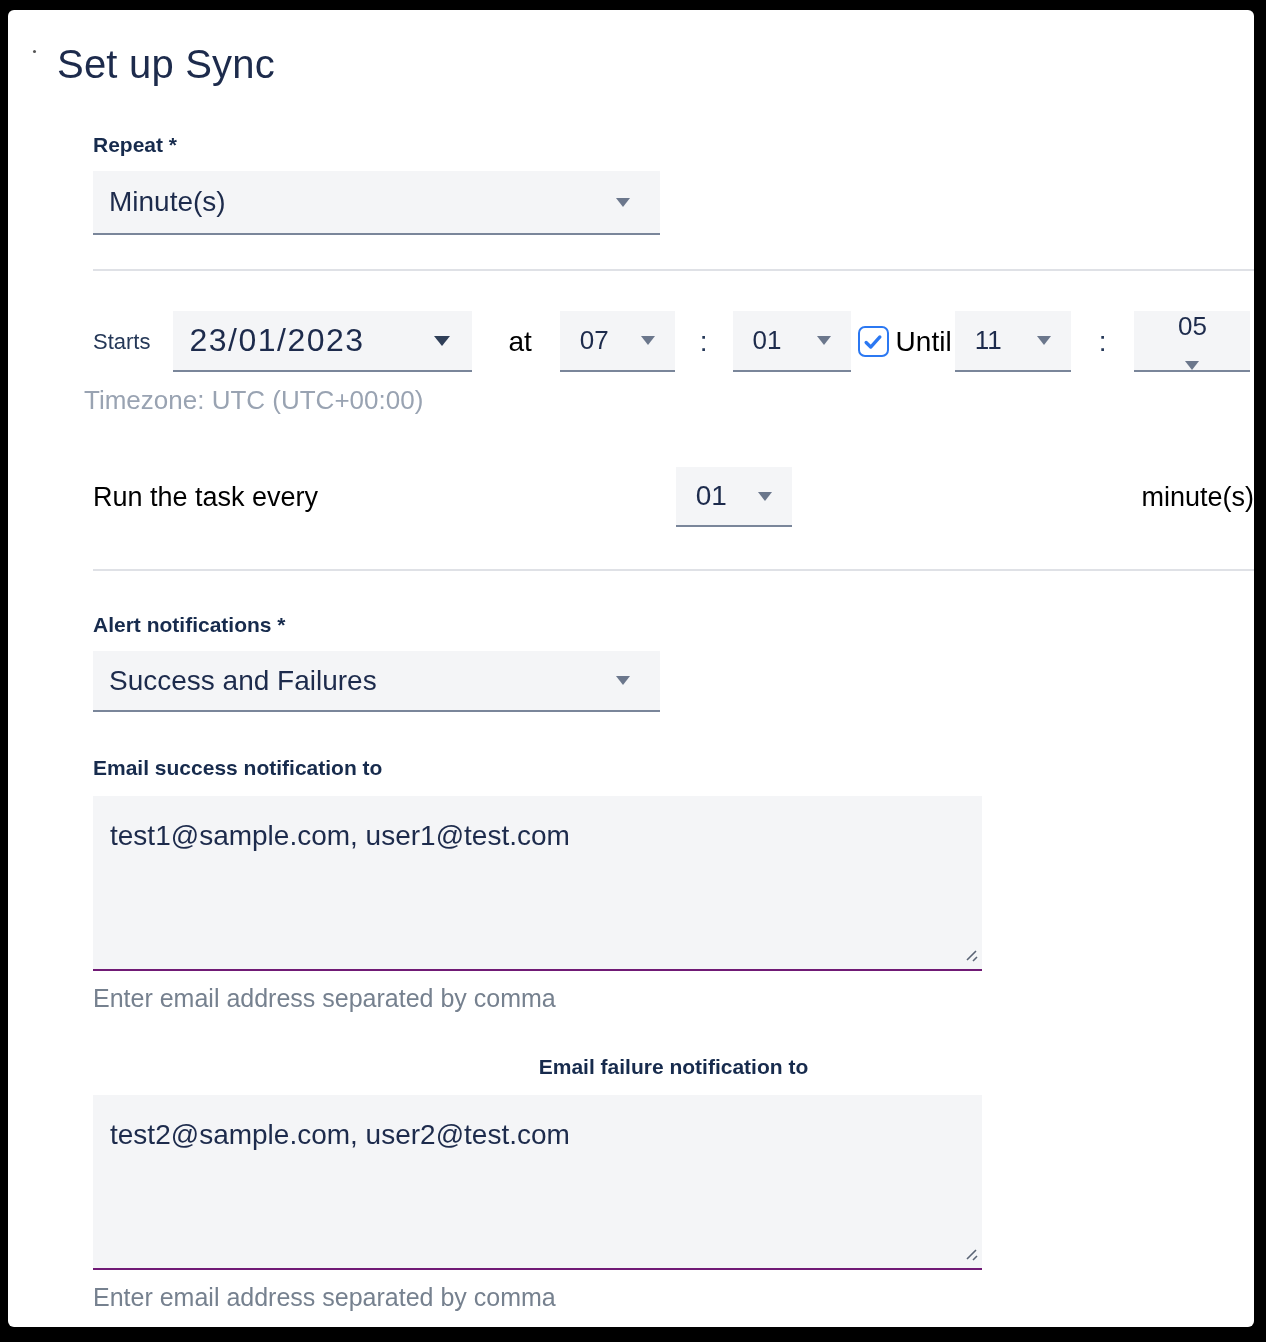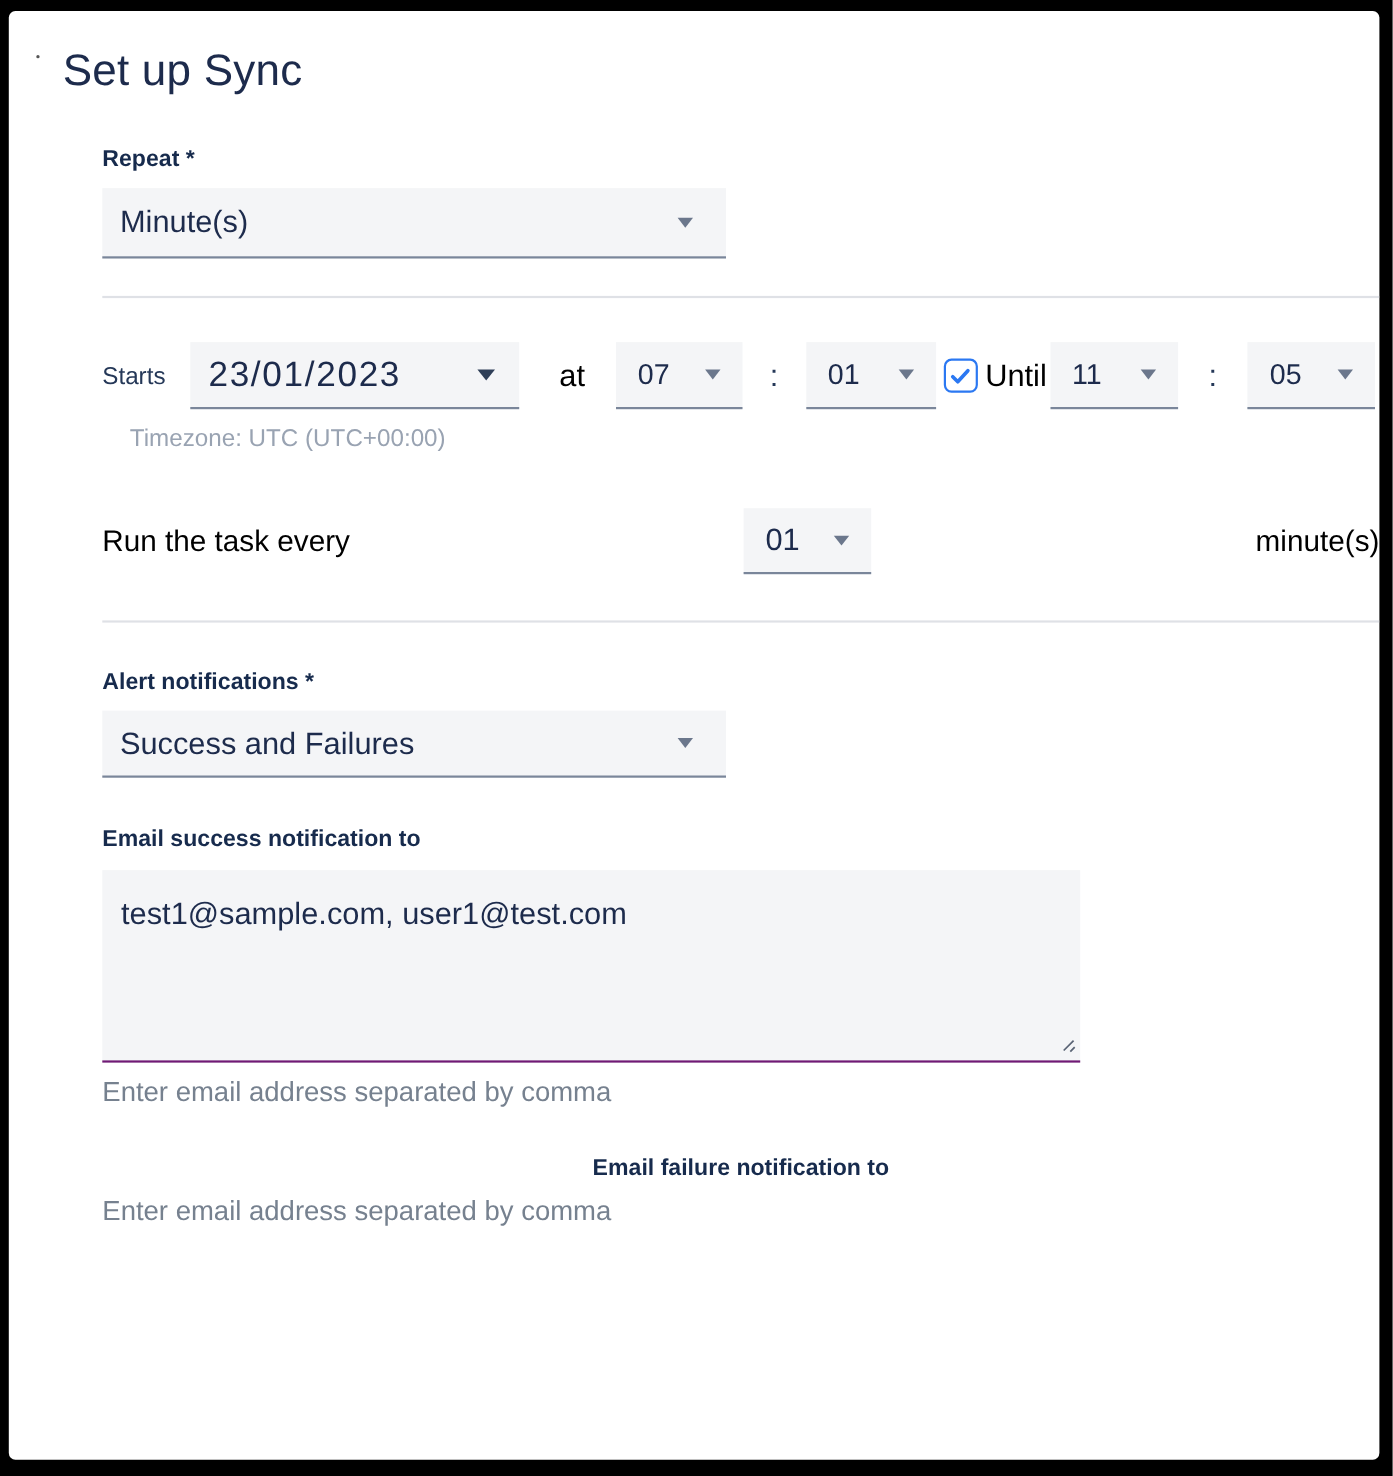--- a/index.html
+++ b/index.html
@@ -72,22 +72,22 @@
   .colon { font-size: 28px; color: #253858; }
   .checkbox {
     width: 31px; height: 31px; flex: none;
     border: 2.5px solid #2b78f2; border-radius: 7px;
     background: #fff; cursor: pointer;
     display: flex; align-items: center; justify-content: center;
   }
   .checkbox svg { display: none; }
   .checkbox.checked svg { display: block; }
   .timezone-note {
-    margin: 13px 0 0 110px;
-    font-size: 22px; color: #99a3b2;
+    margin: 13px 0 0 76px;
+    font-size: 26px; color: #99a3b2;
   }
   .interval-row { display: flex; align-items: center; margin-top: 51px; justify-content: space-between; }
   .interval-row .plain { font-size: 27px; }
   .select-interval {
     width: 116px; height: 60px;
     padding: 0 20px;
     font-size: 28px;
   }
   .alert-label { margin-top: 42px; }
   .email-label { margin-top: 44px; }
@@ -153,21 +153,21 @@
       <svg width="22" height="22" viewBox="0 0 24 24">
         <path d="M4.5 12.5 L9.5 17.5 L19.5 6.5" fill="none" stroke="#2b78f2" stroke-width="3.6" stroke-linecap="round" stroke-linejoin="round"></path>
       </svg>
     </div>
     <span class="plain" style="margin-left: 7px;">Until</span>
     <div class="select select-time" style="margin-left: 3px; width: 116px;">
       <span class="value">11</span>
       <span class="caret"></span>
     </div>
     <span class="colon" style="margin-left: 28px;">:</span>
-    <div class="select select-time" style="margin-left: 28px; width: 116px;">
+    <div class="select select-time" style="margin-left: 28px; width: 116px; flex-direction: column;">
       <span class="value">05</span>
       <span class="caret"></span>
     </div>
   </div>
 
   <div class="timezone-note">Timezone: UTC (UTC+00:00)</div>
 
   <div class="section interval-row">
     <span class="plain">Run the task every</span>
     <div class="select select-interval" style="margin-left: 29px;">
@@ -193,16 +193,22 @@
       <textarea spellcheck="false" style="">test1@sample.com, user1@test.com</textarea>
       <svg class="resize-grip" width="16" height="16" viewBox="0 0 16 16">
         <path d="M14 4 L5 13 M15 10 L11 14" stroke="#5a6475" stroke-width="1.6" fill="none"></path>
       </svg>
     </div>
     <div class="helper-text">Enter email address separated by comma</div>
   </div>
 
   <div class="section">
     <div class="field-label" style="margin-top: 42px; text-align: center;">Email failure notification to</div>
+    <div class="textarea-wrap">
+      <textarea spellcheck="false" style="">test2@sample.com, user2@test.com</textarea>
+      <svg class="resize-grip" width="16" height="16" viewBox="0 0 16 16">
+        <path d="M14 4 L5 13 M15 10 L11 14" stroke="#5a6475" stroke-width="1.6" fill="none"></path>
+      </svg>
+    </div>
     <div class="helper-text">Enter email address separated by comma</div>
   </div>
 
 </div>
 
 </body></html>

